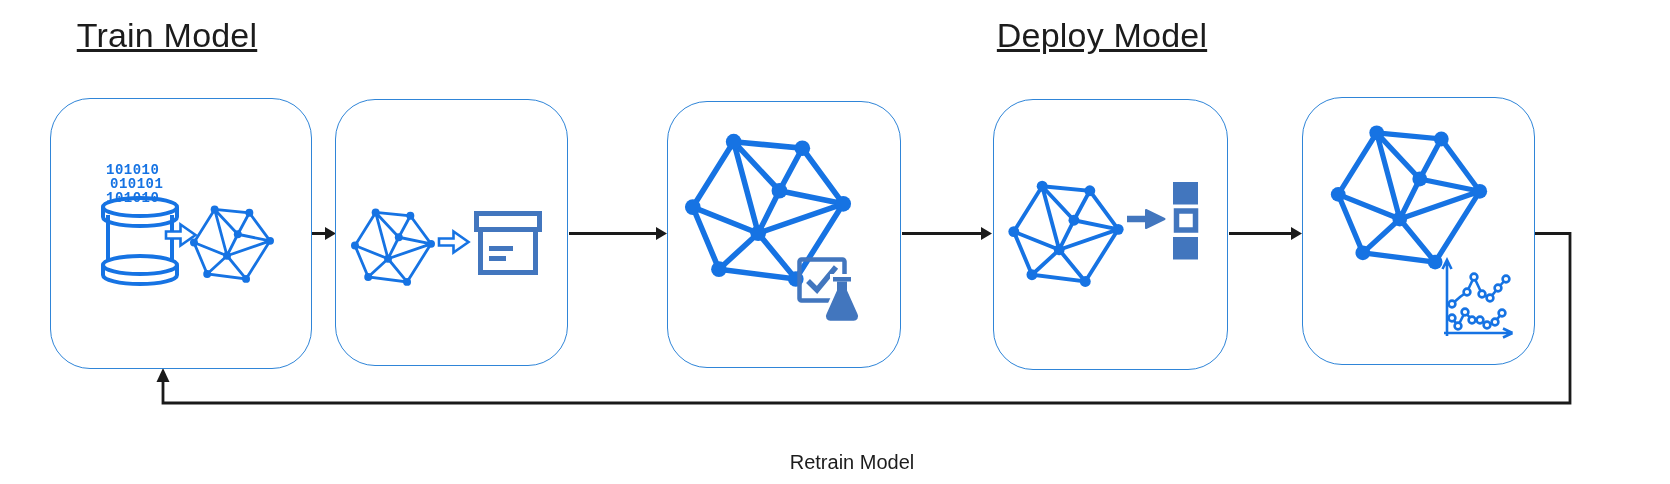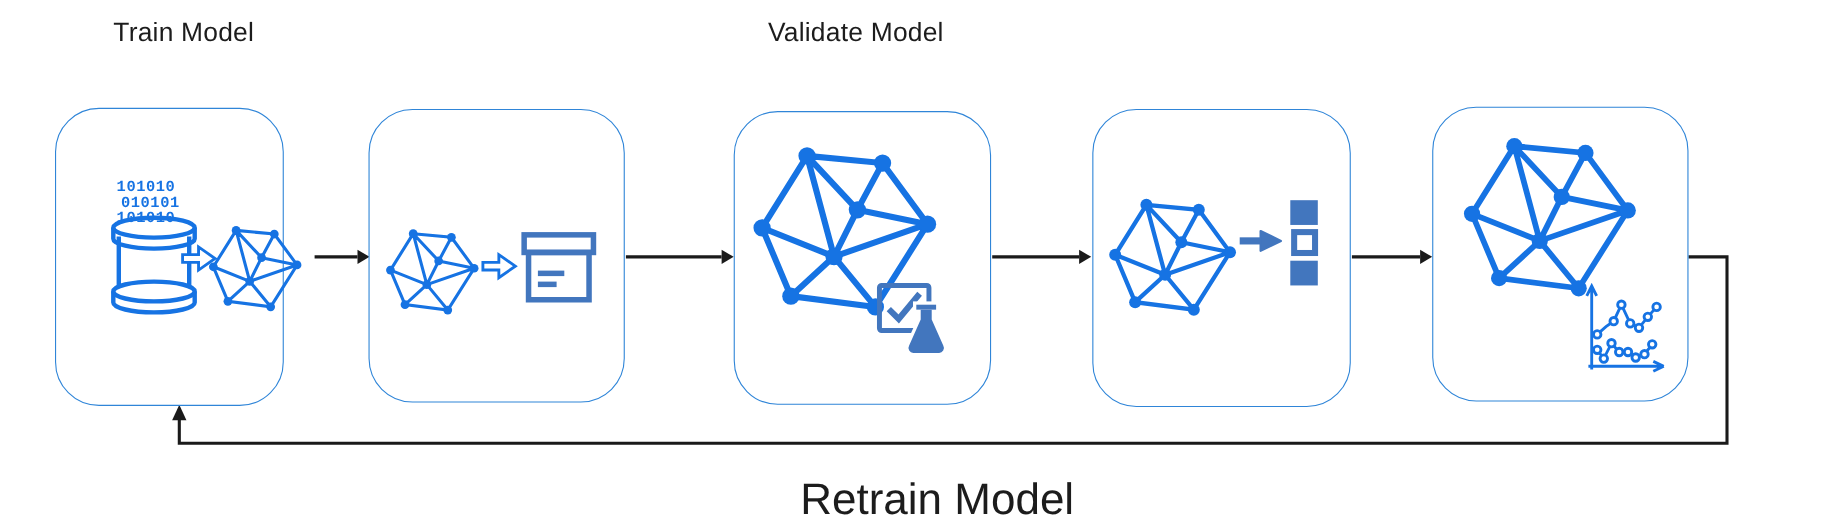--- a/index.html
+++ b/index.html
@@ -1,25 +1,25 @@
 <!DOCTYPE html>
 <html style="--accent-blue: #1673E3; --steel-blue: #4276BE; --box-border: #2F85D8; --arrow-black: #1A1A1A; --text: #1C1C1C;"><head>
 <meta charset="utf-8">
 <style>
   html,body{margin:0;padding:0;background:#fff;}
   .canvas{position:relative;width:1670px;height:484px;background:#fff;overflow:hidden;
           font-family:"Liberation Sans",sans-serif;}
   .stage-title{position:absolute;top:16px;transform:translateX(-50%);
-               font-size:24px;color:var(--text,#1c1c1c);white-space:nowrap;letter-spacing:.2px;}
+               font-size:34px;color:var(--text,#1c1c1c);white-space:nowrap;letter-spacing:.2px;text-decoration:underline;}
   .stage-box{position:absolute;border:1.6px solid var(--box-border,#2f85d8);
              border-radius:40px;background:#fff;box-sizing:border-box;}
   .icon{position:absolute;overflow:visible;}
   .flow-svg{position:absolute;left:0;top:0;}
   .feedback-label{position:absolute;transform:translateX(-50%);
-                  font-size:40px;color:var(--text,#1c1c1c);white-space:nowrap;}
+                  font-size:20px;color:var(--text,#1c1c1c);white-space:nowrap;margin-top:19px;}
   .accent{color:var(--accent-blue,#1673e3);}
   .steel{color:var(--steel-blue,#4276be);}
   .bin{font-family:"Liberation Mono",monospace;font-weight:bold;font-size:14px;letter-spacing:.5px;}
   .blk-line{stroke:var(--arrow-black,#1a1a1a);stroke-width:2.8;fill:none;}
   .blk-head{fill:var(--arrow-black,#1a1a1a);stroke:none;}
 </style>
 </head>
 <body>
 
 <div class="canvas">
@@ -60,23 +60,23 @@
       <line class="blk-line" x1="1229" y1="233.5" x2="1291" y2="233.5"></line>
       <path class="blk-head" d="M1291,227 L1302,233.5 L1291,240 Z"></path>
     </g>
     <g>
       <path class="blk-line" d="M1535,233.5 H1570 V403 H163 V380"></path>
       <path class="blk-head" d="M156.5,382 L163,368 L169.5,382 Z"></path>
     </g>
   </svg>
 
   <div class="stage-title" style="left:167px">Train Model</div>
-  <div class="stage-title" style="left:778px">Validate Model</div>
+  <div class="stage-title" style="left:1102px">Deploy Model</div>
 
-  <div class="stage-box" style="left:50px;top:98px;width:208px;height:271px">
+  <div class="stage-box" style="left:50px;top:98px;width:262px;height:271px">
     <svg class="icon accent" style="left:43px;top:54px" width="92" height="148" viewBox="0 0 92 148">
       <g fill="currentColor">
         <text class="bin" x="12" y="21">101010</text>
         <text class="bin" x="16" y="35">010101</text>
         <text class="bin" x="12" y="49">101010</text>
       </g>
       <g fill="none" stroke="currentColor" stroke-width="4">
         <ellipse cx="46" cy="54" rx="37" ry="9"></ellipse>
         <path d="M9,54 V64 A37,9 0 0 0 83,64 V54"></path>
         <path d="M14,62 V108 M78,62 V108"></path>

